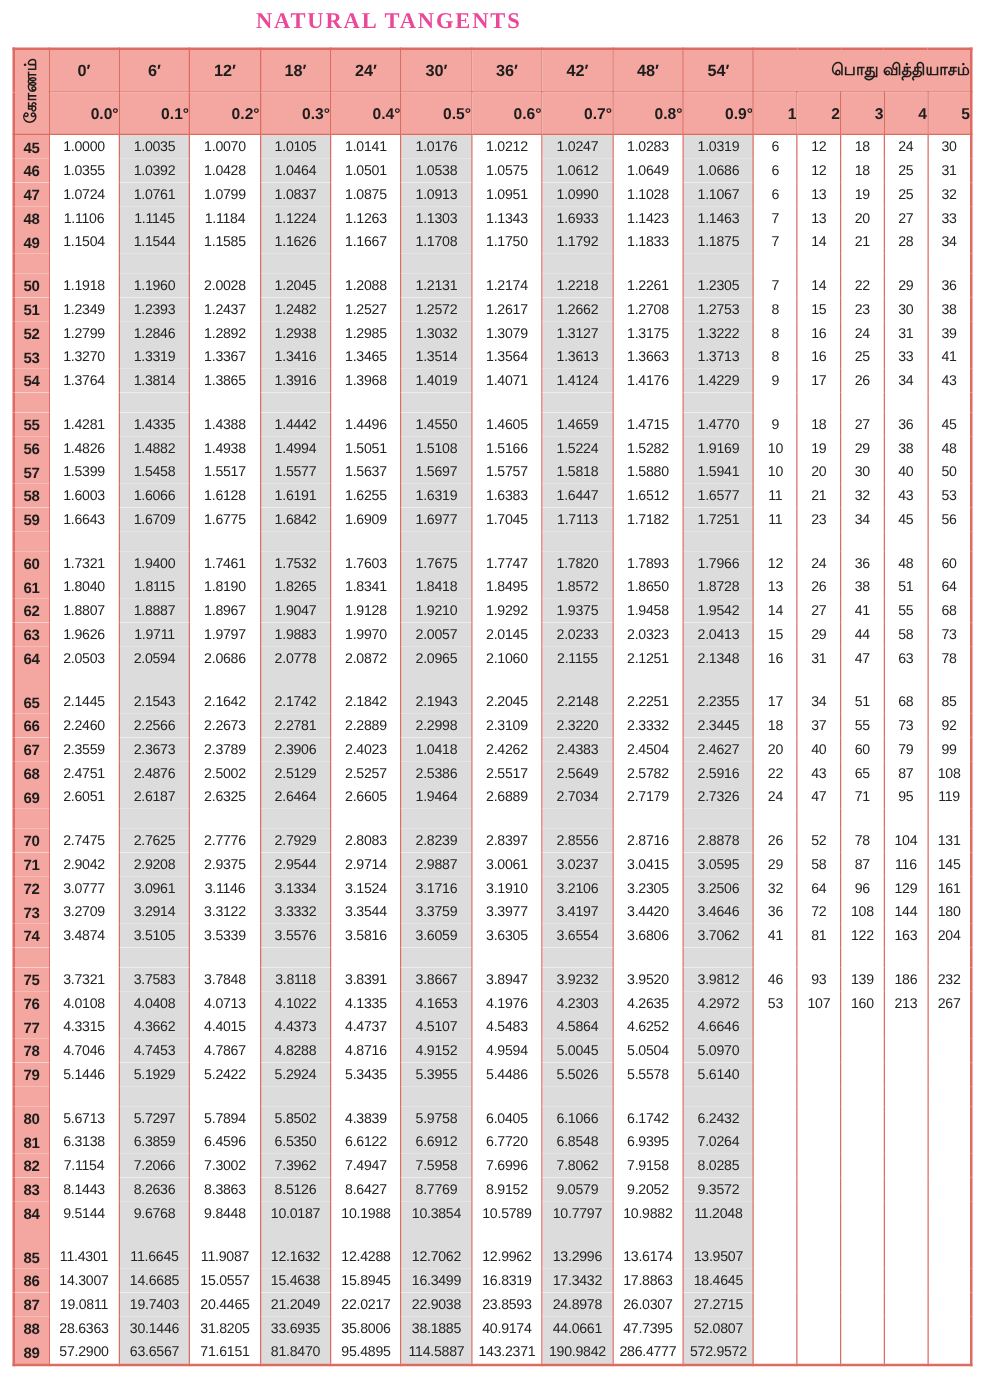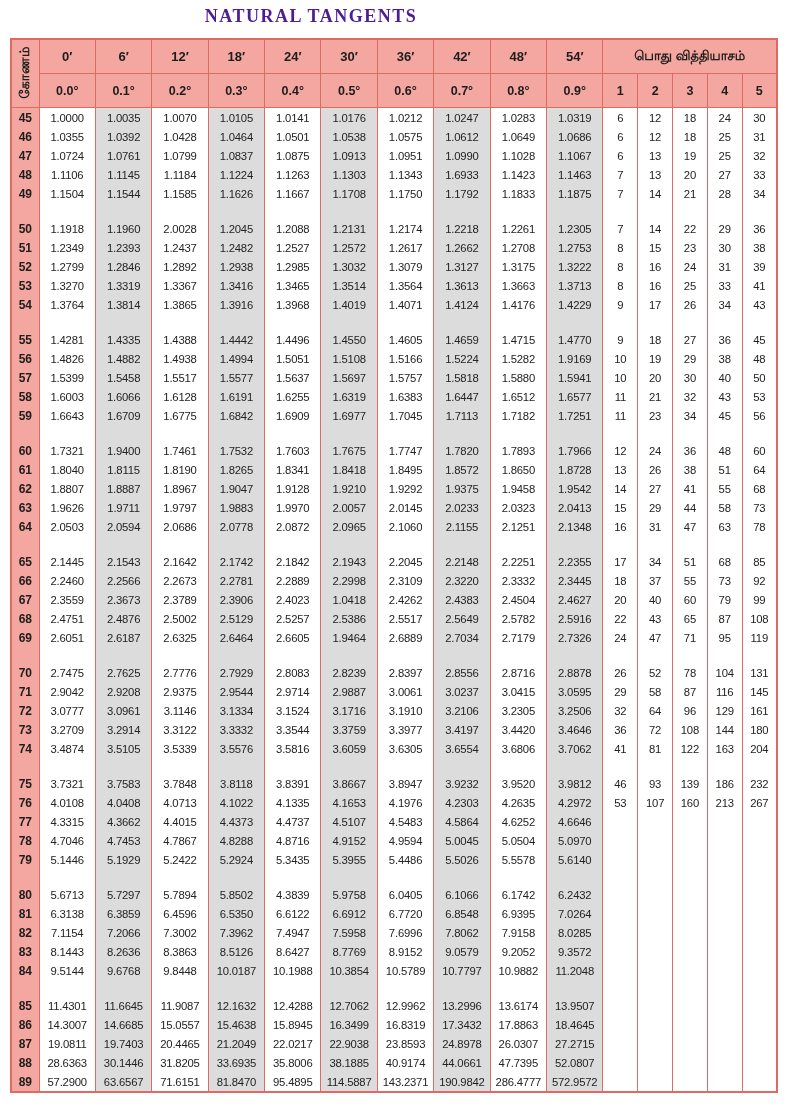--- a/index.html
+++ b/index.html
@@ -14,21 +14,21 @@
   .page-title {
     position: absolute;
     top: 6px;
     left: 0;
     width: 622px;
     text-align: center;
     font-family: "Liberation Serif", serif;
     font-weight: bold;
     font-size: 18px;
     letter-spacing: 1.5px;
-    color: #4c1d95;
+    color: #ec4899;
   }
   table.tan-table {
     position: absolute;
     left: 10px;
     top: 38px;
     width: 766px;
     border-collapse: collapse;
     table-layout: fixed;
     border: 2px solid #dd6b61;
   }
@@ -42,30 +42,30 @@
     white-space: nowrap;
   }
   
   .tan-table thead th {
     background: #f4a6a0;
     color: #1d1d1b;
     font-weight: bold;
     border-bottom: 1px solid #dd6b61;
   }
   .tan-table thead tr.hdr-min th  { height: 33px; font-size: 13px; }
-  .tan-table thead tr.hdr-deg th  { height: 33px; font-size: 12.5px; }
+  .tan-table thead tr.hdr-deg th  { height: 33px; font-size: 12.5px; text-align: right; }
   th.angle-head { font-size: 11.5px; }
   th.angle-head .vert {
     display: inline-block;
     writing-mode: vertical-rl;
     transform: rotate(180deg);
     font-weight: bold;
     letter-spacing: 0.5px;
   }
-  th.meandiff-head { font-size: 13.5px; }
+  th.meandiff-head { font-size: 13.5px; text-align: right; }
   
   .tan-table tbody td {
     height: 19px;
     font-size: 11.3px;
     letter-spacing: -0.2px;
     color: #232323;
   }
   .tan-table tbody td.c-angle {
     background: #f4a6a0;
     font-weight: bold;

